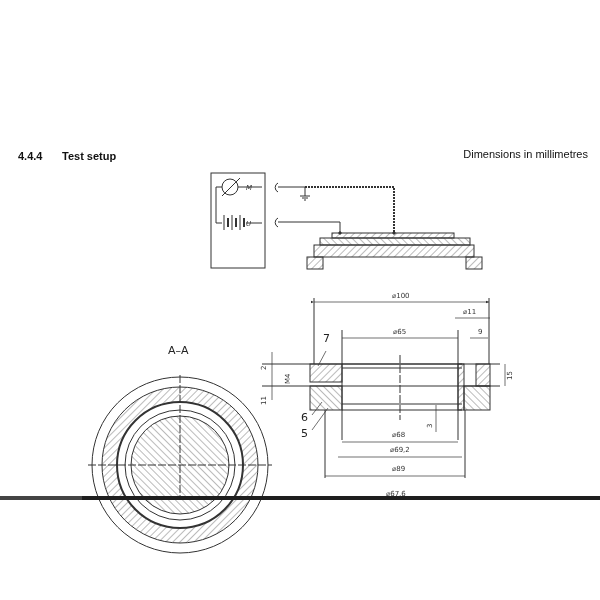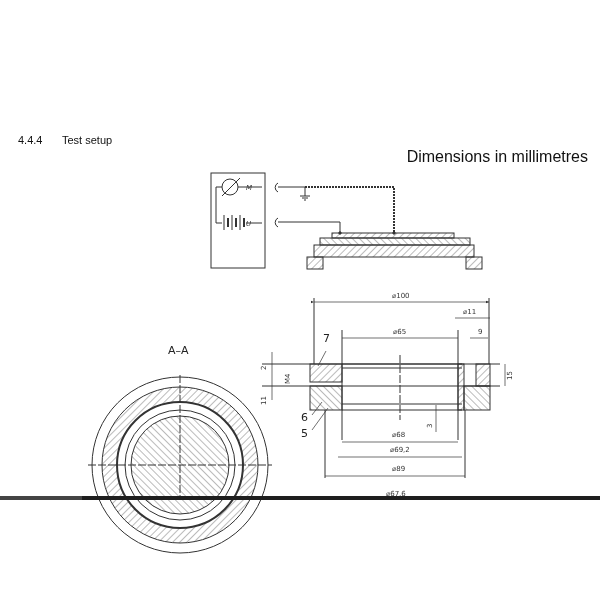--- a/index.html
+++ b/index.html
@@ -1,19 +1,19 @@
 <!DOCTYPE html>
 <html><head>
 <meta charset="utf-8">
 <style>
   html,body{margin:0;padding:0;background:#fff;}
   body{width:600px;height:600px;position:relative;overflow:hidden;font-family:"Liberation Sans",sans-serif;color:#111;}
-  .heading{position:absolute;left:18px;top:134px;font-size:11px;font-weight:normal;}
+  .heading{position:absolute;left:18px;top:150px;font-size:11px;font-weight:bold;}
   .heading .num{display:inline-block;width:44px;}
-  .note{position:absolute;right:12px;top:148px;font-size:16px;}
+  .note{position:absolute;right:12px;top:148px;font-size:11px;}
   svg{position:absolute;left:0;top:0;}
   .lbl{font-family:"DejaVu Sans",sans-serif;font-size:7px;fill:#333;}
   .lbl-big{font-family:"DejaVu Sans",sans-serif;font-size:11px;fill:#222;}
   .bottom-bar{position:absolute;left:0;top:496px;width:600px;height:4px;background:#1e1e1e;}
   .bottom-bar .left{position:absolute;left:0;top:0;width:82px;height:4px;background:#444;}
 </style>
 </head>
 <body>
 
 <div class="heading">

